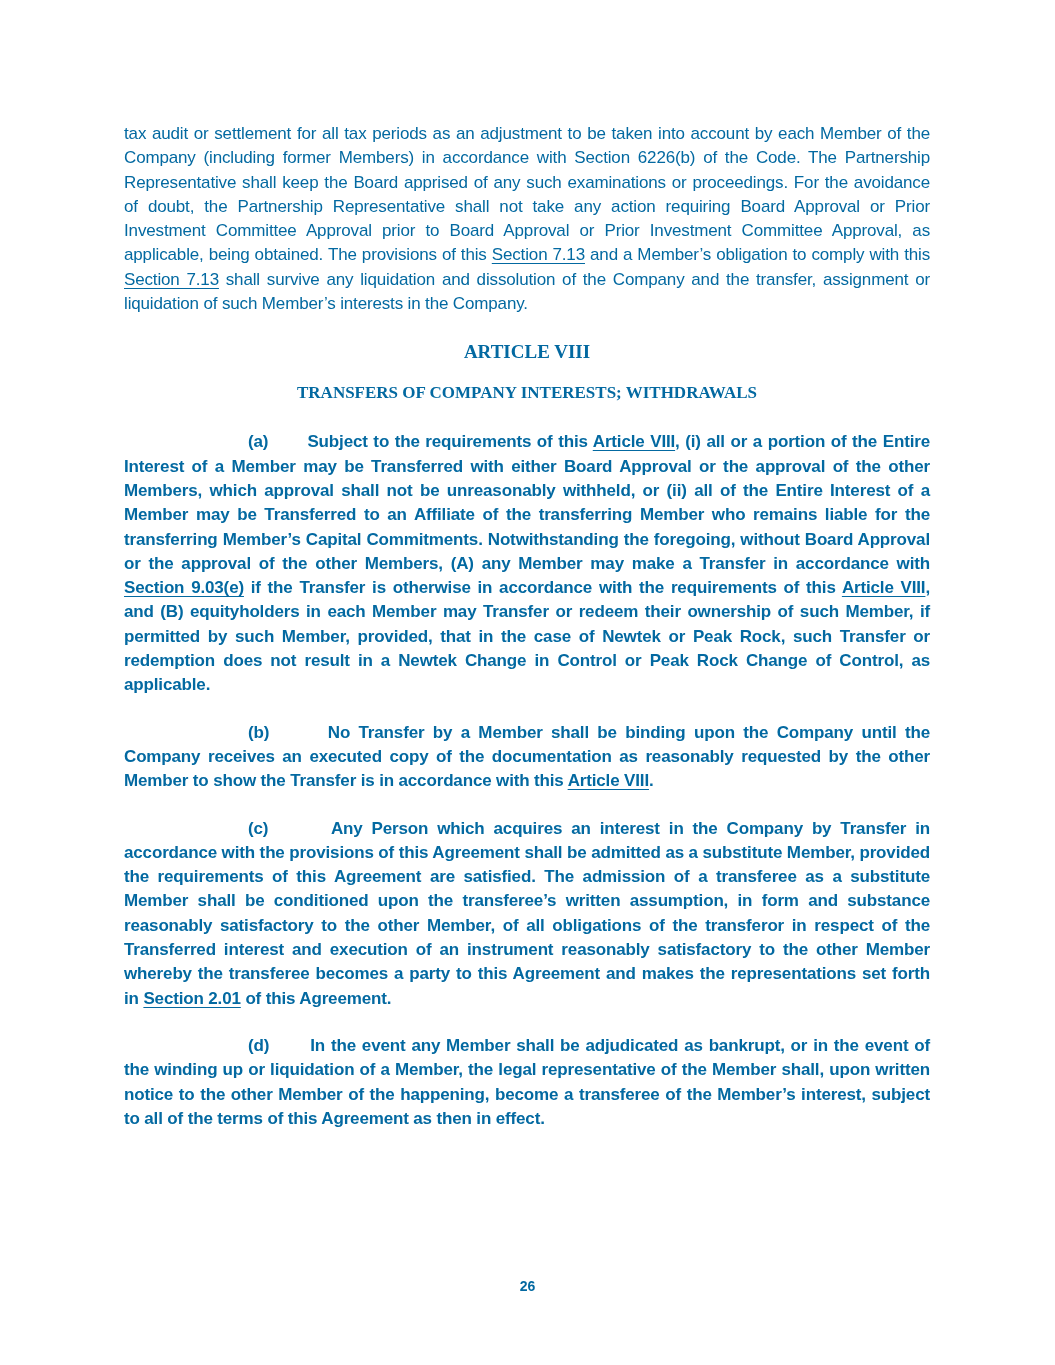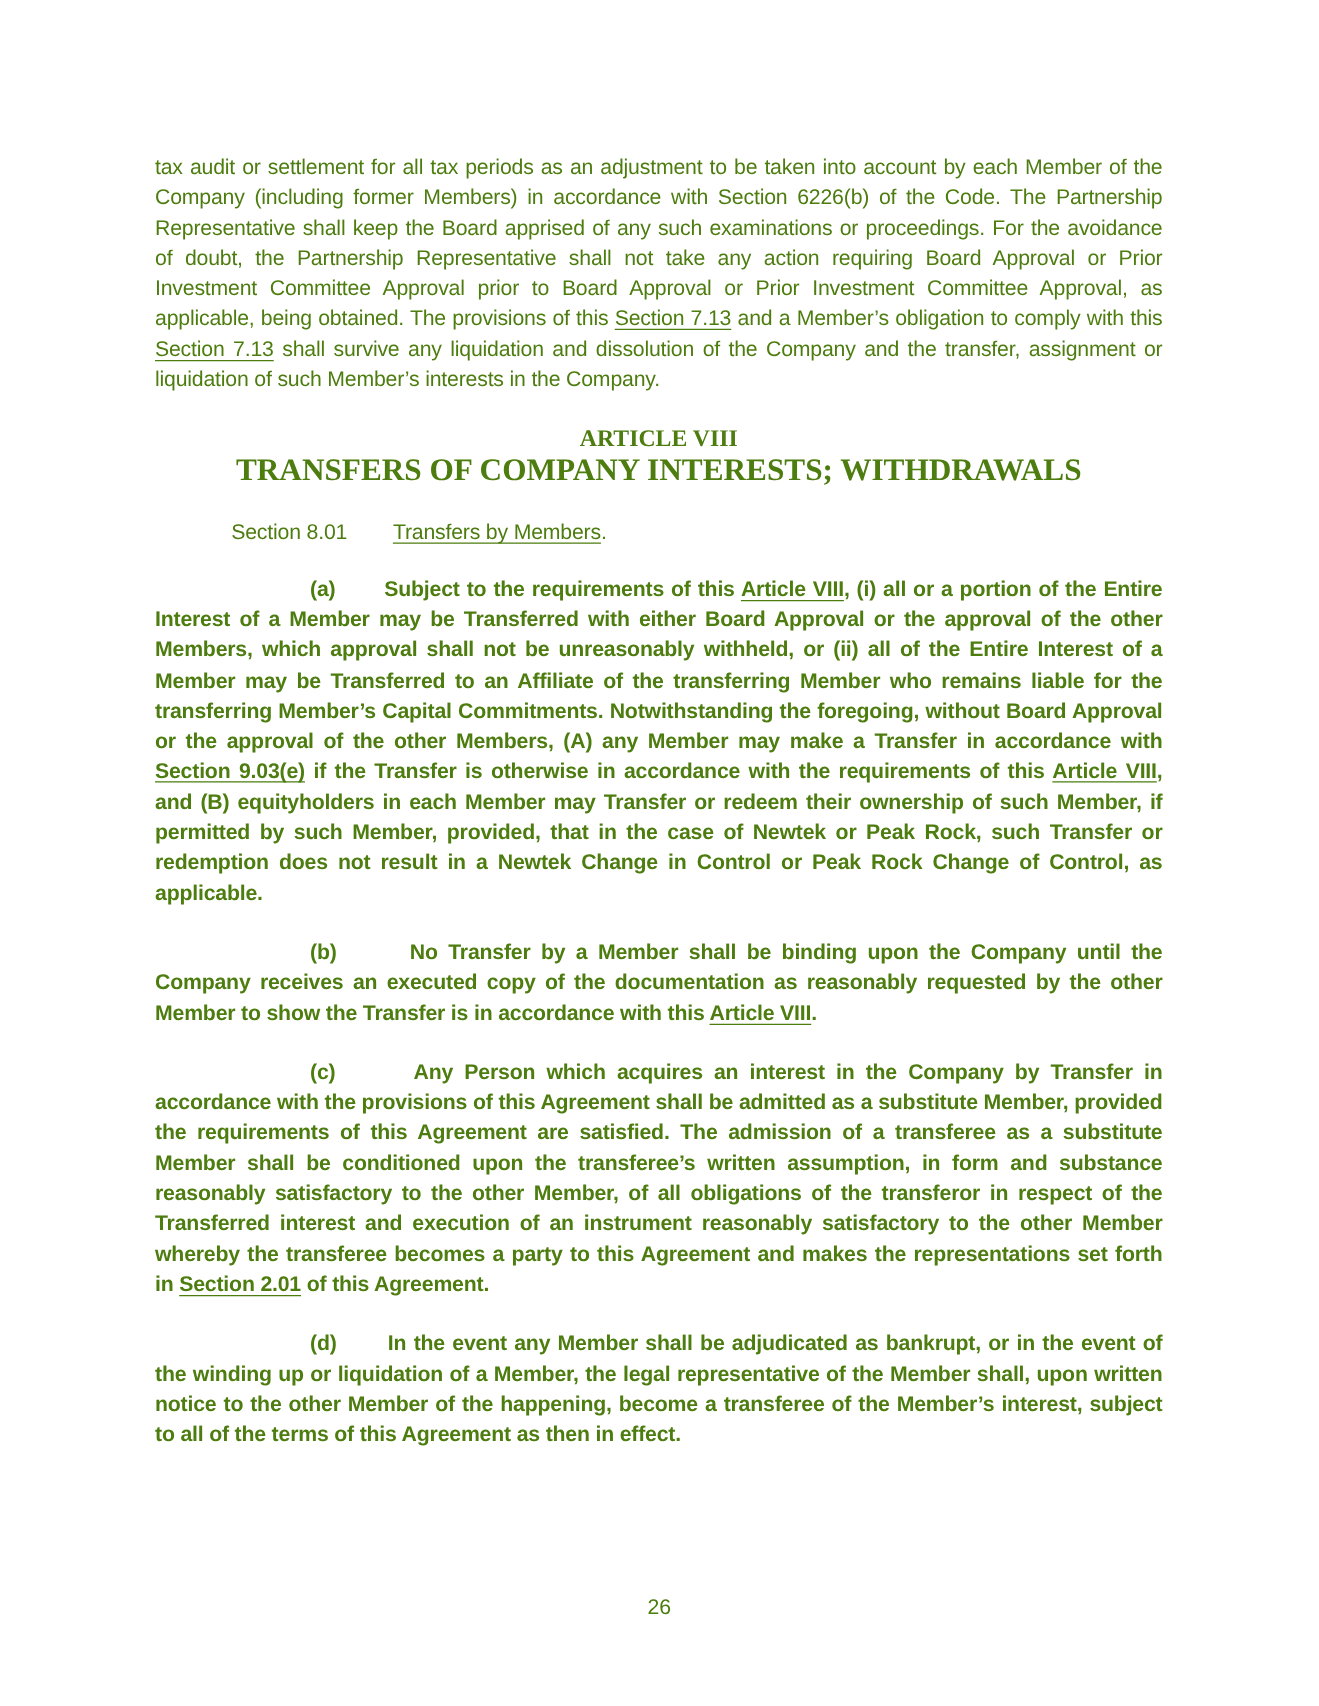--- a/index.html
+++ b/index.html
@@ -6,21 +6,21 @@
     margin: 0;
     padding: 0;
     background: #e8e8e8;
   }
   .page {
     position: relative;
     width: 1055px;
     height: 1365px;
     margin: 0 auto;
     background: #ffffff;
-    color: #4d7c0f;
+    color: #0369a1;
     font-family: "Liberation Sans", "DejaVu Sans", sans-serif;
     overflow: hidden;
   }
   .content {
     position: absolute;
     left: 124px;
     top: 122px;
     width: 806px;
   }
   .para {
@@ -36,24 +36,24 @@
   }
   .heading-article {
     margin: 14px 0 0 0;
     font-family: "Liberation Serif", "DejaVu Serif", serif;
     font-weight: bold;
     font-size: 19px;
     line-height: 25px;
     text-align: center;
   }
   .heading-title {
-    margin: 0 0 25px 0;
+    margin: 16px 0 25px 0;
     font-family: "Liberation Serif", "DejaVu Serif", serif;
     font-weight: bold;
-    font-size: 25px;
+    font-size: 17px;
     line-height: 25px;
     text-align: center;
   }
   .section-line {
     margin: 0 0 21px 0;
     font-size: 17px;
     line-height: 24.3px;
     text-indent: 61px;
     text-align: left;
     letter-spacing: -0.15px;
@@ -61,37 +61,37 @@
   .u {
     text-decoration: underline;
     text-underline-offset: 3px;
   }
   .page-number {
     position: absolute;
     top: 1274px;
     left: 0;
     right: 0;
     text-align: center;
-    font-size: 17px;
+    font-size: 14px;
     line-height: 24px;
+    font-weight: bold;
   }
 </style>
 </head>
 <body>
 
 <div class="page">
   <div class="content">
 
     <p class="para"><span>tax audit or settlement for all tax periods as an adjustment to be taken into account by each Member of the Company (including former Members) in accordance with Section 6226(b) of the Code. The Partnership Representative shall keep the Board apprised of any such examinations or proceedings. For the avoidance of doubt, the Partnership Representative shall not take any action requiring Board Approval or Prior Investment Committee Approval prior to Board Approval or Prior Investment Committee Approval, as applicable, being obtained.  The provisions of this </span><span class="u">Section 7.13</span><span> and a Member’s obligation to comply with this </span><span class="u">Section 7.13</span><span> shall survive any liquidation and dissolution of the Company and the transfer, assignment or liquidation of such Member’s interests in the Company.</span></p>
 
     <div class="heading-article">ARTICLE VIII</div>
 
     <div class="heading-title">TRANSFERS OF COMPANY INTERESTS; WITHDRAWALS</div>
 
-    <p class="section-line"><span>Section 8.01</span><span>&nbsp;&nbsp;&nbsp;&nbsp;&nbsp;&nbsp;&nbsp;&nbsp;</span><span class="u">Transfers by Members</span><span>.</span></p>
 
     <p class="para letter-indent"><span>(a)&nbsp;&nbsp;&nbsp;&nbsp;&nbsp;&nbsp;&nbsp;Subject to the requirements of this </span><span class="u">Article VIII</span><span>, (i) all or a portion of the Entire Interest of a Member may be Transferred with either Board Approval or the approval of the other Members, which approval shall not be unreasonably withheld, or (ii) all of the Entire Interest of a Member may be Transferred to an Affiliate of the transferring Member who remains liable for the transferring Member’s Capital Commitments. Notwithstanding the foregoing, without Board Approval or the approval of the other Members, (A) any Member may make a Transfer in accordance with </span><span class="u">Section 9.03(e)</span><span> if the Transfer is otherwise in accordance with the requirements of this </span><span class="u">Article VIII</span><span>, and (B) equityholders in each Member may Transfer or redeem their ownership of such Member, if permitted by such Member, provided, that in the case of Newtek or Peak Rock, such Transfer or redemption does not result in a Newtek Change in Control or Peak Rock Change of Control, as applicable.</span></p>
 
     <p class="para letter-indent"><span>(b)&nbsp;&nbsp;&nbsp;&nbsp;&nbsp;&nbsp;&nbsp;No Transfer by a Member shall be binding upon the Company until the Company receives an executed copy of the documentation as reasonably requested by the other Member to show the Transfer is in accordance with this </span><span class="u">Article VIII</span><span>.</span></p>
 
     <p class="para letter-indent"><span>(c)&nbsp;&nbsp;&nbsp;&nbsp;&nbsp;&nbsp;&nbsp;Any Person which acquires an interest in the Company by Transfer in accordance with the provisions of this Agreement shall be admitted as a substitute Member, provided the requirements of this Agreement are satisfied. The admission of a transferee as a substitute Member shall be conditioned upon the transferee’s written assumption, in form and substance reasonably satisfactory to the other Member, of all obligations of the transferor in respect of the Transferred interest and execution of an instrument reasonably satisfactory to the other Member whereby the transferee becomes a party to this Agreement and makes the representations set forth in </span><span class="u">Section 2.01</span><span> of this Agreement.</span></p>
 
     <p class="para letter-indent"><span>(d)&nbsp;&nbsp;&nbsp;&nbsp;&nbsp;&nbsp;&nbsp;In the event any Member shall be adjudicated as bankrupt, or in the event of the winding up or liquidation of a Member, the legal representative of the Member shall, upon written notice to the other Member of the happening, become a transferee of the Member’s interest, subject to all of the terms of this Agreement as then in effect.</span></p>
 
 

